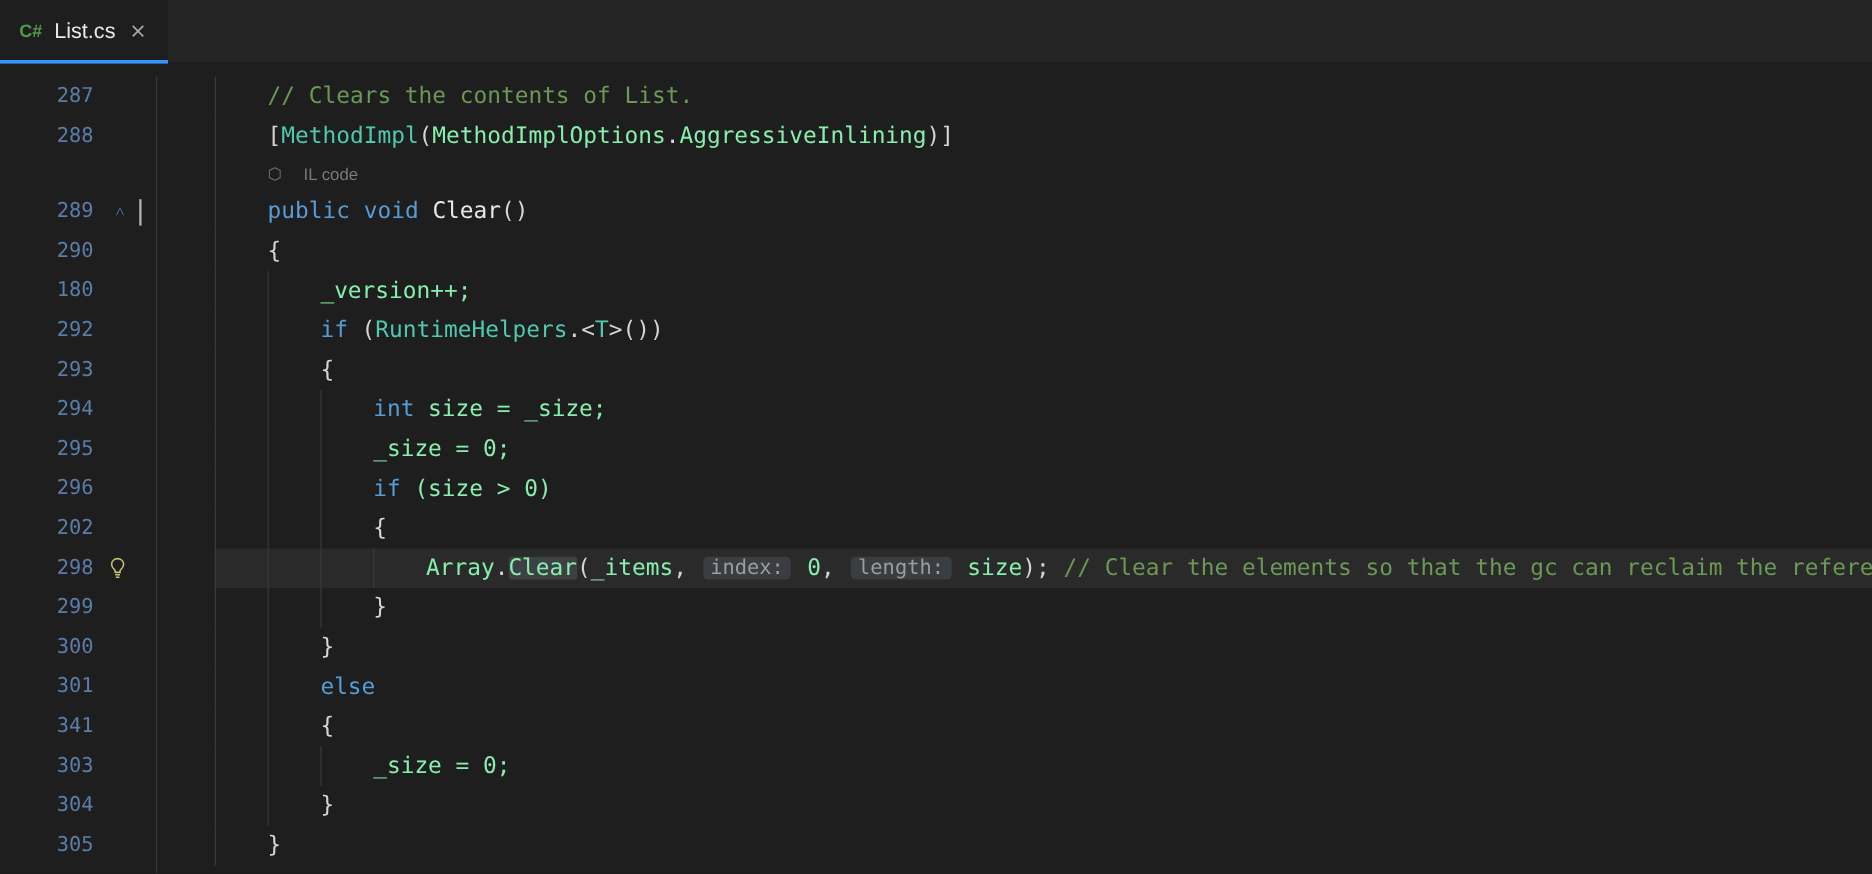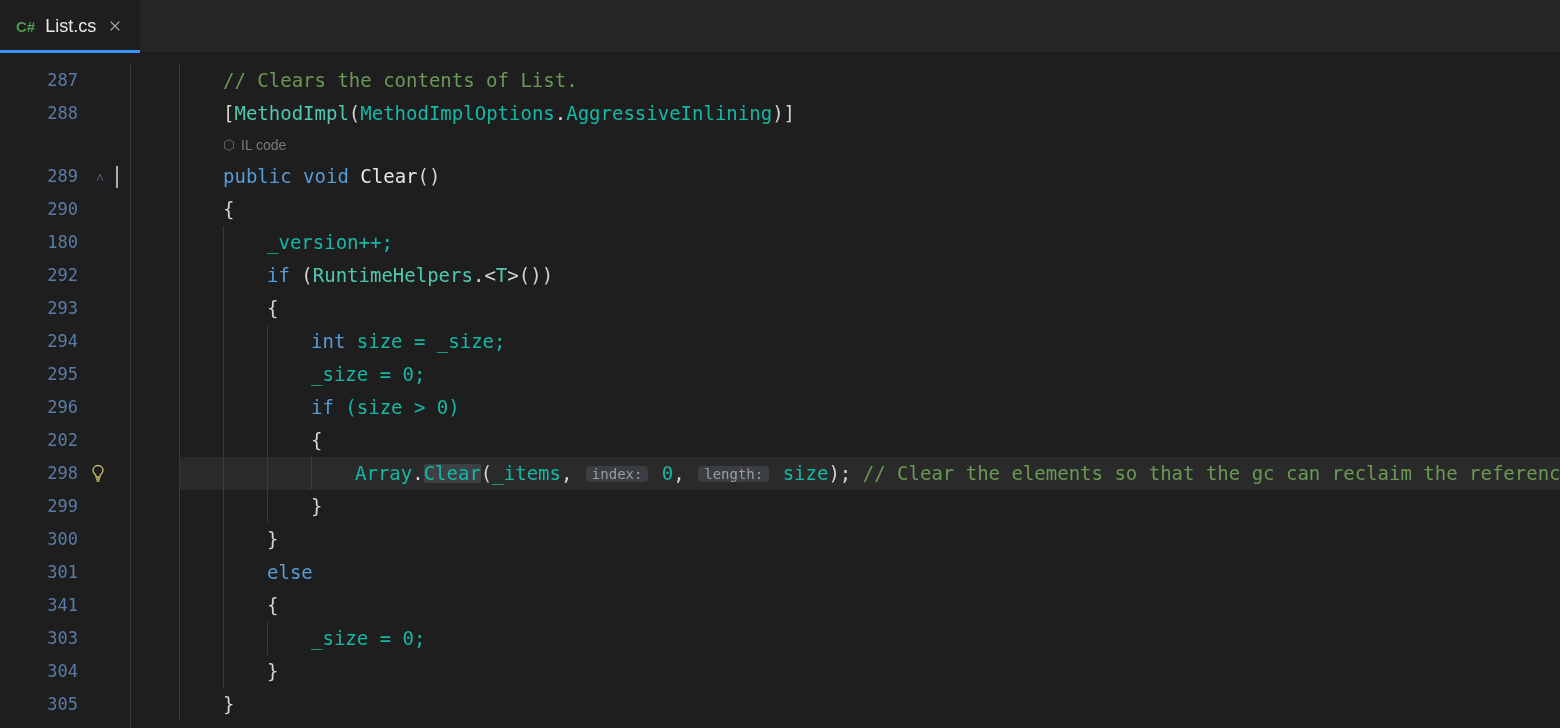--- a/index.html
+++ b/index.html
@@ -52,25 +52,25 @@
   .line{height:33px;display:flex;align-items:center;white-space:pre;font-size:19px;}
   .line.codelens{height:30px;}
   .line.hl{background:var(--highlight-line);}
   .indent-guide{display:inline-block;width:44px;border-left:1px solid #3a3a3a;height:100%;}
   .tok{}
   .c-comment{color:var(--comment);}
   .c-key{color:var(--keyword);}
   .c-type{color:var(--type);}
   .c-method{color:#e8e8e8;}
   .c-punct{color:var(--punct);}
-  .c-ident{color:#14b8a6;}
+  .c-ident{color:#86efac;}
   .c-generic{color:var(--type);}
-  .codelens-text{color:#7a7a7a;font-size:14px;display:flex;align-items:center;gap:6px;font-family:-apple-system,BlinkMacSystemFont,"Segoe UI",sans-serif;}
+  .codelens-text{color:#7a7a7a;font-size:14px;display:flex;align-items:center;gap:18px;font-family:-apple-system,BlinkMacSystemFont,"Segoe UI",sans-serif;}
   .codelens-text svg{width:12px;height:12px;opacity:.7;}
-  .param-hint{background:var(--param-hint-bg);color:var(--param-hint-fg);font-size:14px;
+  .param-hint{background:var(--param-hint-bg);color:var(--param-hint-fg);font-size:17px;
               border-radius:4px;padding:1px 6px;margin:0 2px;}
   .word-hl{background:var(--highlight-word);border-radius:2px;}
   .cursor{display:inline-block;width:2px;height:22px;background:#aeafad;margin-left:2px;vertical-align:middle;}
 </style>
 </head>
 <body>
 
 <div class="tabbar">
   <div class="tab active">
     <span class="lang-badge">C#</span>

